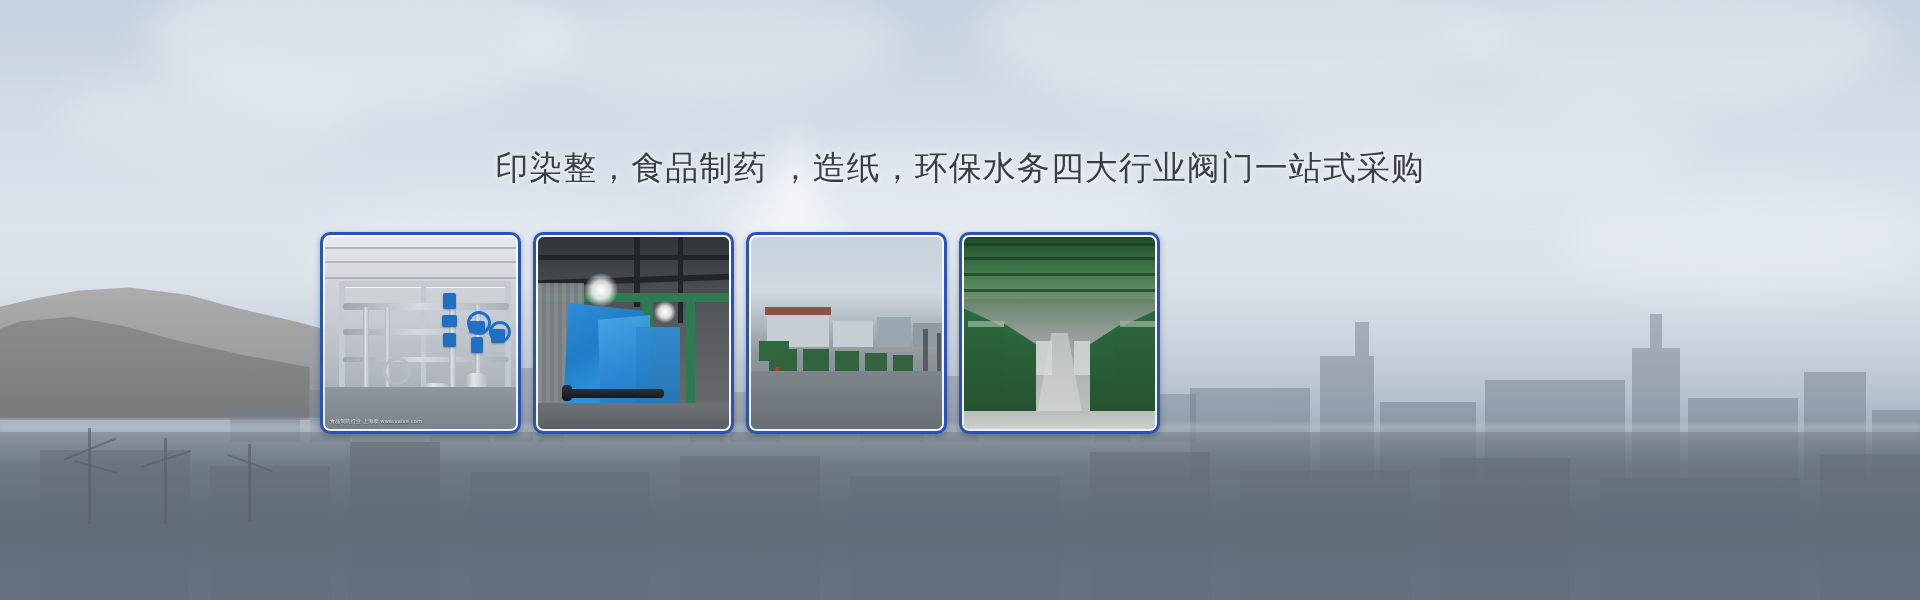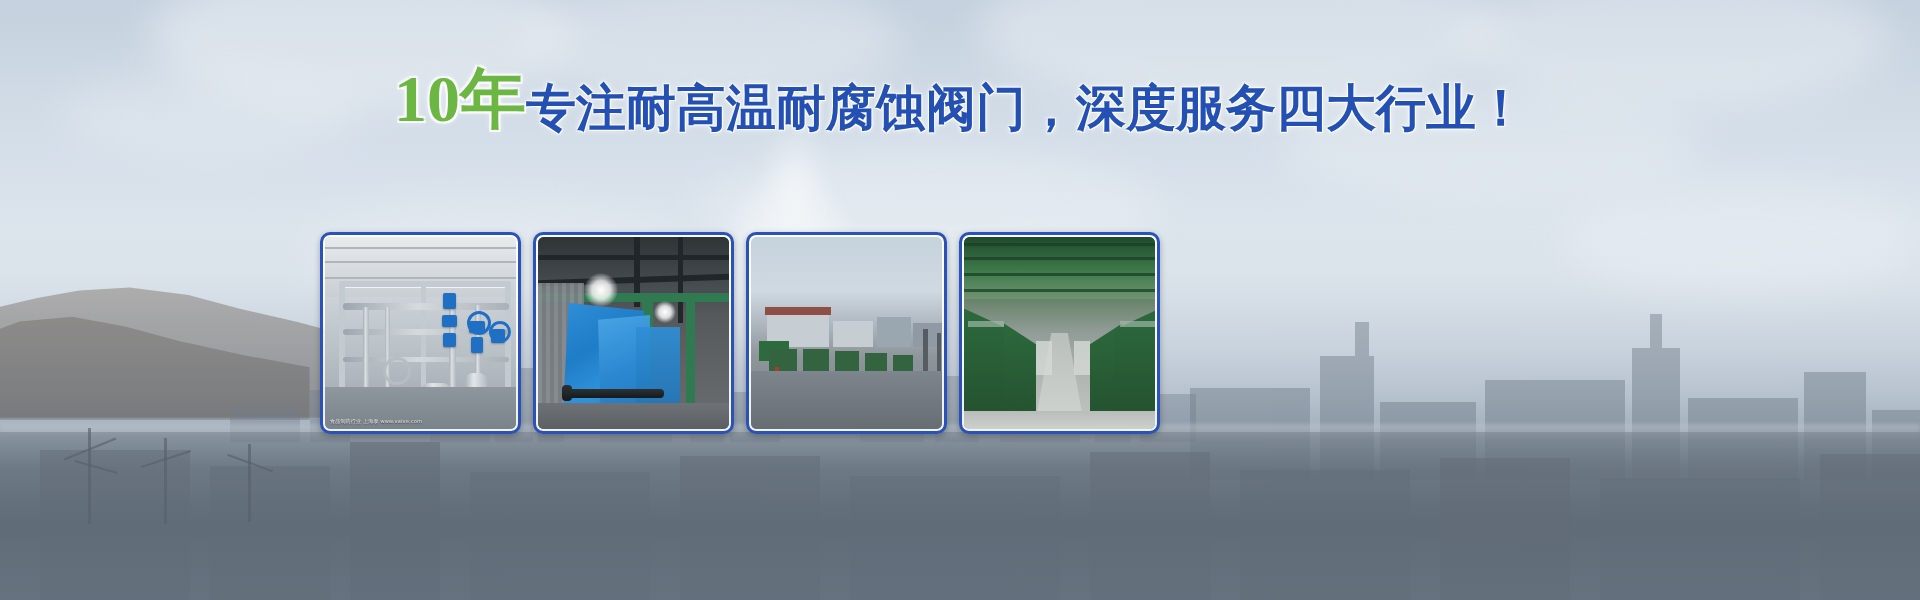--- a/index.html
+++ b/index.html
@@ -281,24 +281,22 @@
     <div class="tree" style="left:62px;top:16px;width:56px;height:2px;transform:rotate(-22deg);"></div>
     <div class="tree" style="left:74px;top:34px;width:44px;height:2px;transform:rotate(16deg);"></div>
     <div class="tree" style="left:164px;top:6px;width:3px;height:86px;"></div>
     <div class="tree" style="left:140px;top:26px;width:52px;height:2px;transform:rotate(-18deg);"></div>
     <div class="tree" style="left:248px;top:12px;width:3px;height:78px;"></div>
     <div class="tree" style="left:226px;top:30px;width:48px;height:2px;transform:rotate(20deg);"></div>
   </div>
 
   <div class="wash"></div>
 
-  <div class="headline">
-    <span class="hl-years">10年</span><span class="hl-main">专注耐高温耐腐蚀阀门，深度服务四大行业！</span>
-  </div>
-
+
+  <div class="subtitle">印染整，食品制药 ，造纸，环保水务四大行业阀门一站式采购</div>
 
   <div class="cards">
 
     <div class="card">
       <div class="photo p1">
         <div class="ceil"></div>
         <div class="ceil-r" style="left:0;top:10px;width:100%;"></div>
         <div class="ceil-r" style="left:0;top:24px;width:100%;"></div>
         <div class="ceil-r" style="left:0;top:40px;width:100%;"></div>
         <div class="rail" style="left:14px;top:44px;width:172px;height:6px;"></div>

